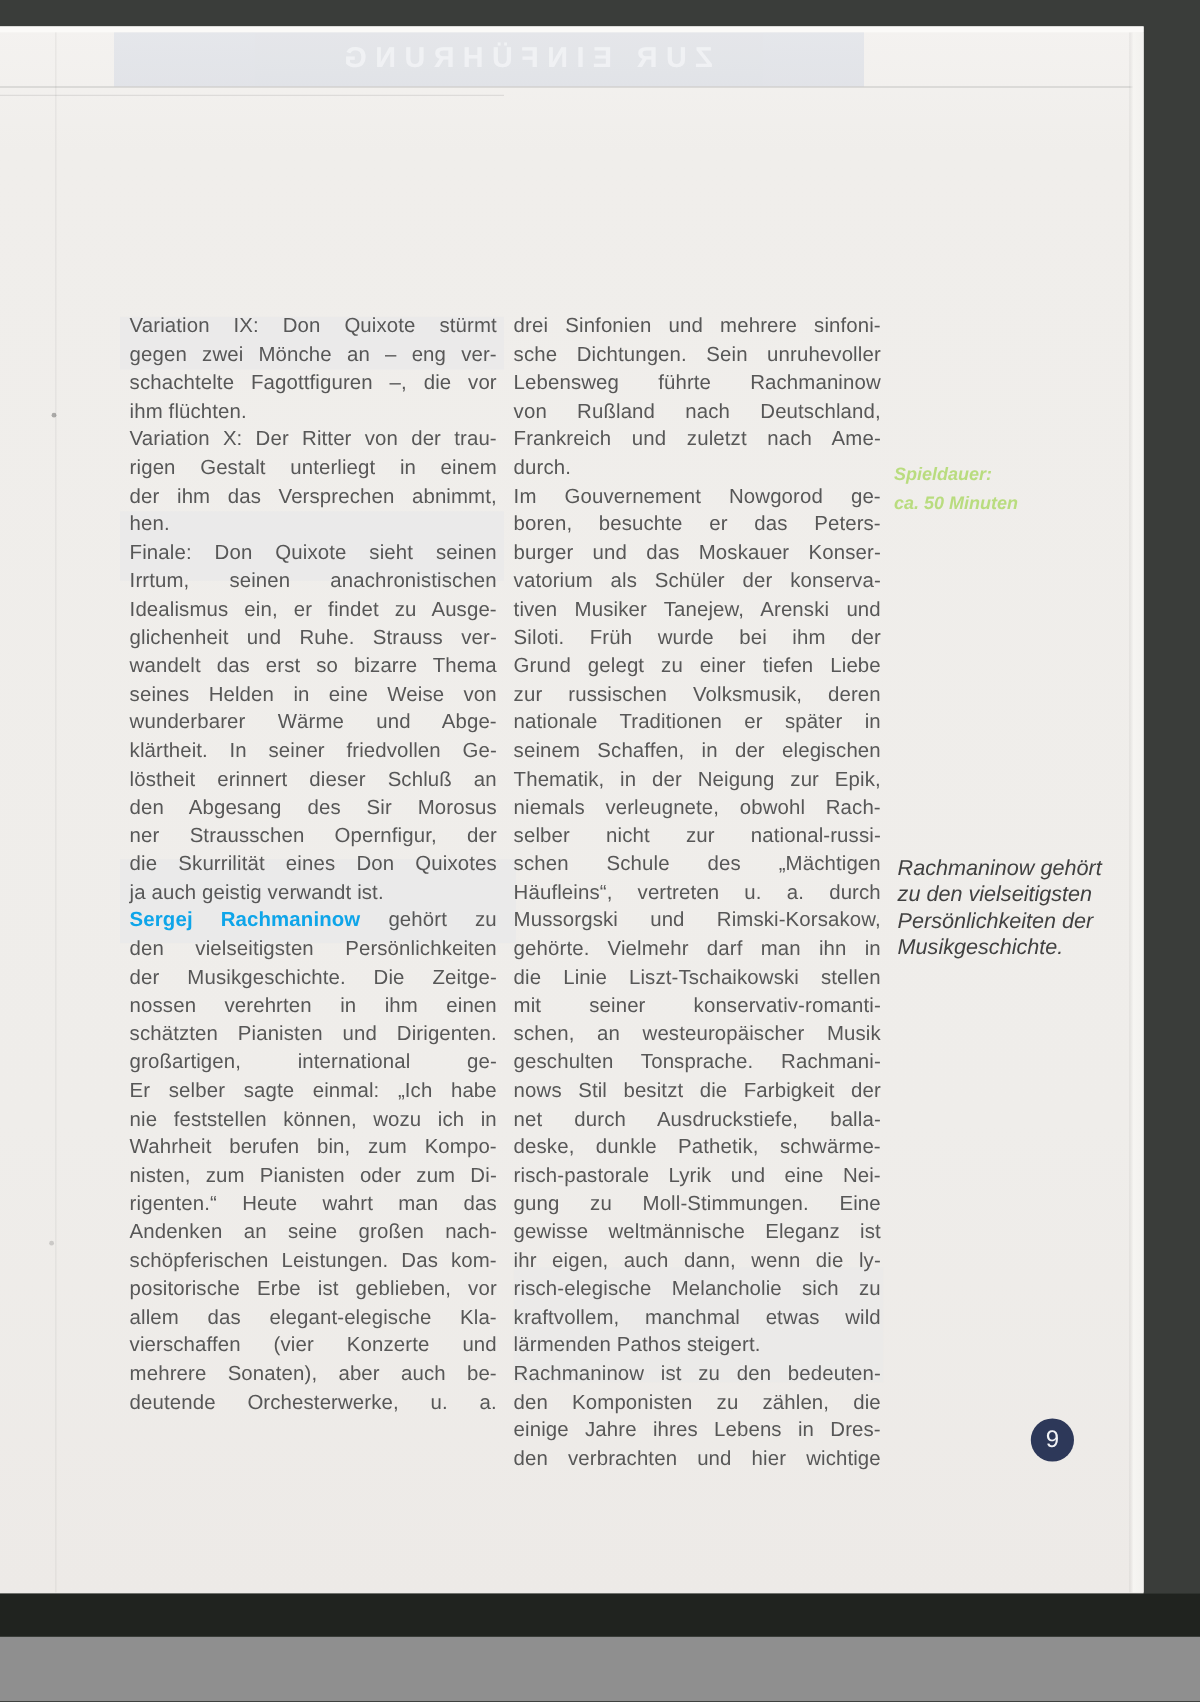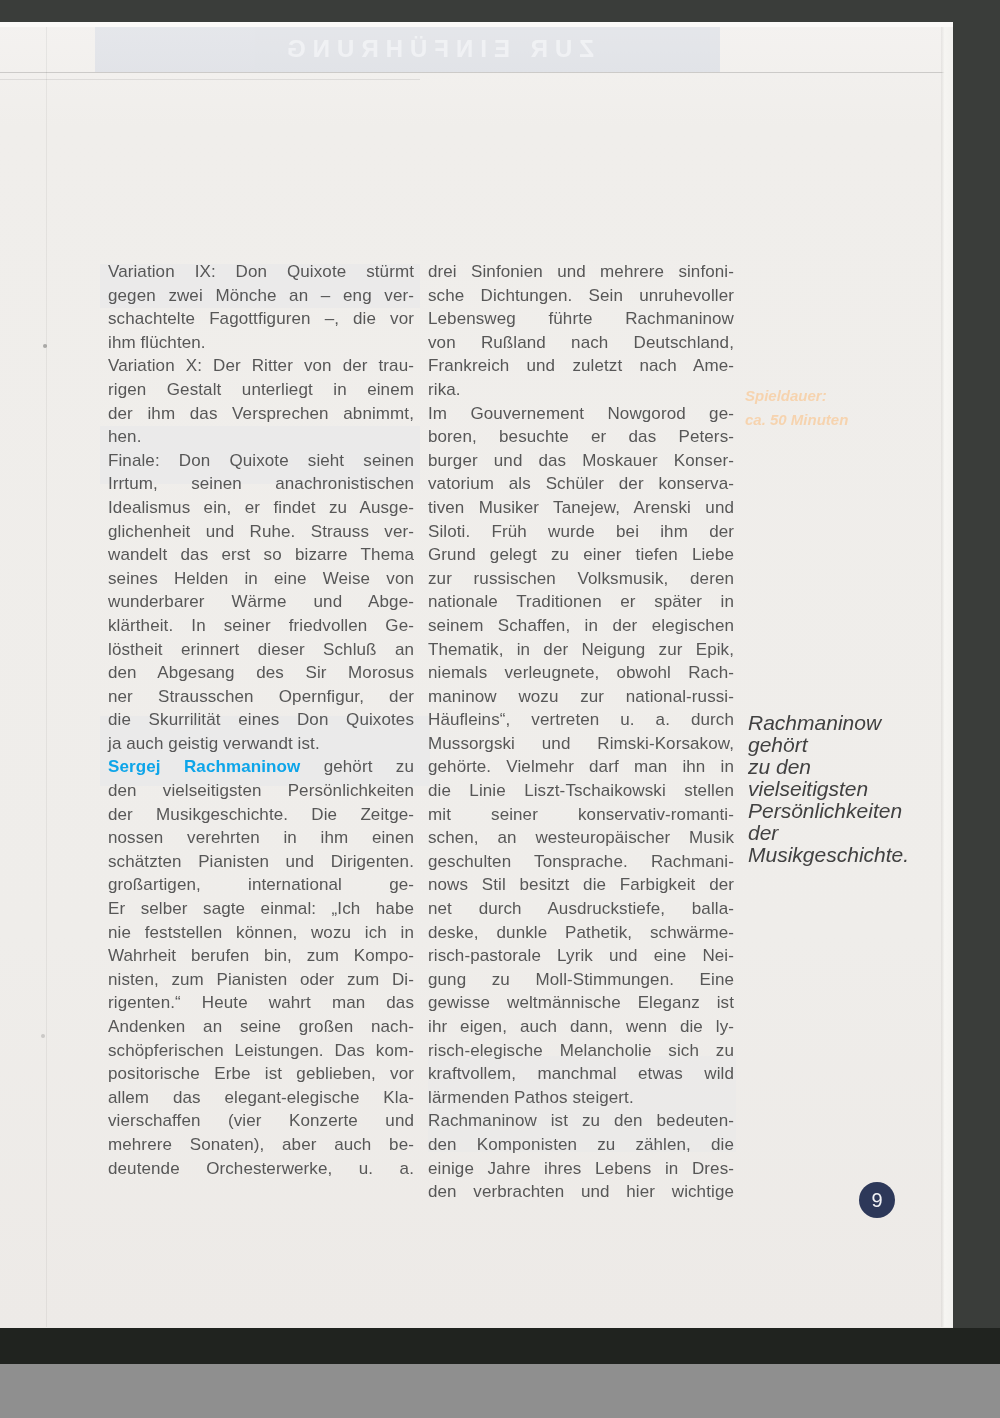--- a/index.html
+++ b/index.html
@@ -17,31 +17,31 @@
   .speck{position:absolute;width:4px;height:4px;border-radius:50%;background:rgba(40,40,40,.35);}
   
   .ghost-band{position:absolute;left:95px;top:27px;width:625px;height:45px;
         background:linear-gradient(180deg,#e0e3e9,#dcdfe6);opacity:.75;}
   .ghost-title{position:absolute;left:185px;top:8px;transform:scaleX(-1);
         font-size:24px;font-weight:700;letter-spacing:7px;color:#f4f6f9;
         opacity:.85;filter:blur(.6px);white-space:nowrap;}
   
   .ghost-block{position:absolute;background:#e2e4ea;opacity:.33;}
   .ghost-note{position:absolute;left:745px;top:384px;font-size:15px;line-height:24px;
-        font-style:italic;font-weight:700;color:#fdba74;opacity:.5;filter:blur(.4px);}
+        font-style:italic;font-weight:700;color:#84cc16;opacity:.5;filter:blur(.4px);}
   
   .col{position:absolute;top:260px;width:306px;font-size:17px;line-height:23.6px;
        color:#575757;letter-spacing:.1px;}
   .col .ln{text-align:justify;text-align-last:justify;}
   .col .ln.p-last{text-align-last:left;}
   .col b{font-weight:700;color:#0ea5e9;}
   .col-left{left:108px;}
   .col-right{left:428px;}
   
-  .margin-note{position:absolute;left:748px;top:712px;width:180px;font-size:21px;
+  .margin-note{position:absolute;left:748px;top:712px;width:180px;font-size:18px;
        line-height:22px;font-style:italic;color:#414141;}
   
   .page-badge{position:absolute;left:859px;top:1182px;width:36px;height:36px;border-radius:50%;
        background:#2d3859;color:#f2f3f6;font-size:20px;display:flex;
        align-items:center;justify-content:center;}
   
   .bottom-dark{position:absolute;left:0;top:1328px;width:1000px;height:36px;background:#20231f;}
   .footer{position:absolute;left:0;top:1364px;width:1000px;height:54px;background:#8f8f8f;}
 </style>
 </head>
@@ -112,34 +112,35 @@
       <div class="ln">vierschaffen (vier Konzerte und</div>
       <div class="ln">mehrere Sonaten), aber auch be-</div>
       <div class="ln">deutende Orchesterwerke, u. a.</div>
     </div>
   <div class="col col-right" id="col-1">
       <div class="ln">drei Sinfonien und mehrere sinfoni-</div>
       <div class="ln">sche Dichtungen. Sein unruhevoller</div>
       <div class="ln">Lebensweg führte Rachmaninow</div>
       <div class="ln">von Rußland nach Deutschland,</div>
       <div class="ln">Frankreich und zuletzt nach Ame-</div>
-      <div class="ln p-last">rika.</div>
+      <div class="ln p-last">durch.</div>
       <div class="ln">Im Gouvernement Nowgorod ge-</div>
       <div class="ln">boren, besuchte er das Peters-</div>
       <div class="ln">burger und das Moskauer Konser-</div>
       <div class="ln">vatorium als Schüler der konserva-</div>
       <div class="ln">tiven Musiker Tanejew, Arenski und</div>
       <div class="ln">Siloti. Früh wurde bei ihm der</div>
       <div class="ln">Grund gelegt zu einer tiefen Liebe</div>
       <div class="ln">zur russischen Volksmusik, deren</div>
       <div class="ln">nationale Traditionen er später in</div>
       <div class="ln">seinem Schaffen, in der elegischen</div>
       <div class="ln">Thematik, in der Neigung zur Epik,</div>
       <div class="ln">niemals verleugnete, obwohl Rach-</div>
-      <div class="ln">maninow wozu zur national-russi-</div>
+      <div class="ln">selber nicht zur national-russi-</div>
+      <div class="ln">schen Schule des „Mächtigen</div>
       <div class="ln">Häufleins“, vertreten u. a. durch</div>
       <div class="ln">Mussorgski und Rimski-Korsakow,</div>
       <div class="ln">gehörte. Vielmehr darf man ihn in</div>
       <div class="ln">die Linie Liszt-Tschaikowski stellen</div>
       <div class="ln">mit seiner konservativ-romanti-</div>
       <div class="ln">schen, an westeuropäischer Musik</div>
       <div class="ln">geschulten Tonsprache. Rachmani-</div>
       <div class="ln">nows Stil besitzt die Farbigkeit der</div>
       <div class="ln">net durch Ausdruckstiefe, balla-</div>
       <div class="ln">deske, dunkle Pathetik, schwärme-</div>

